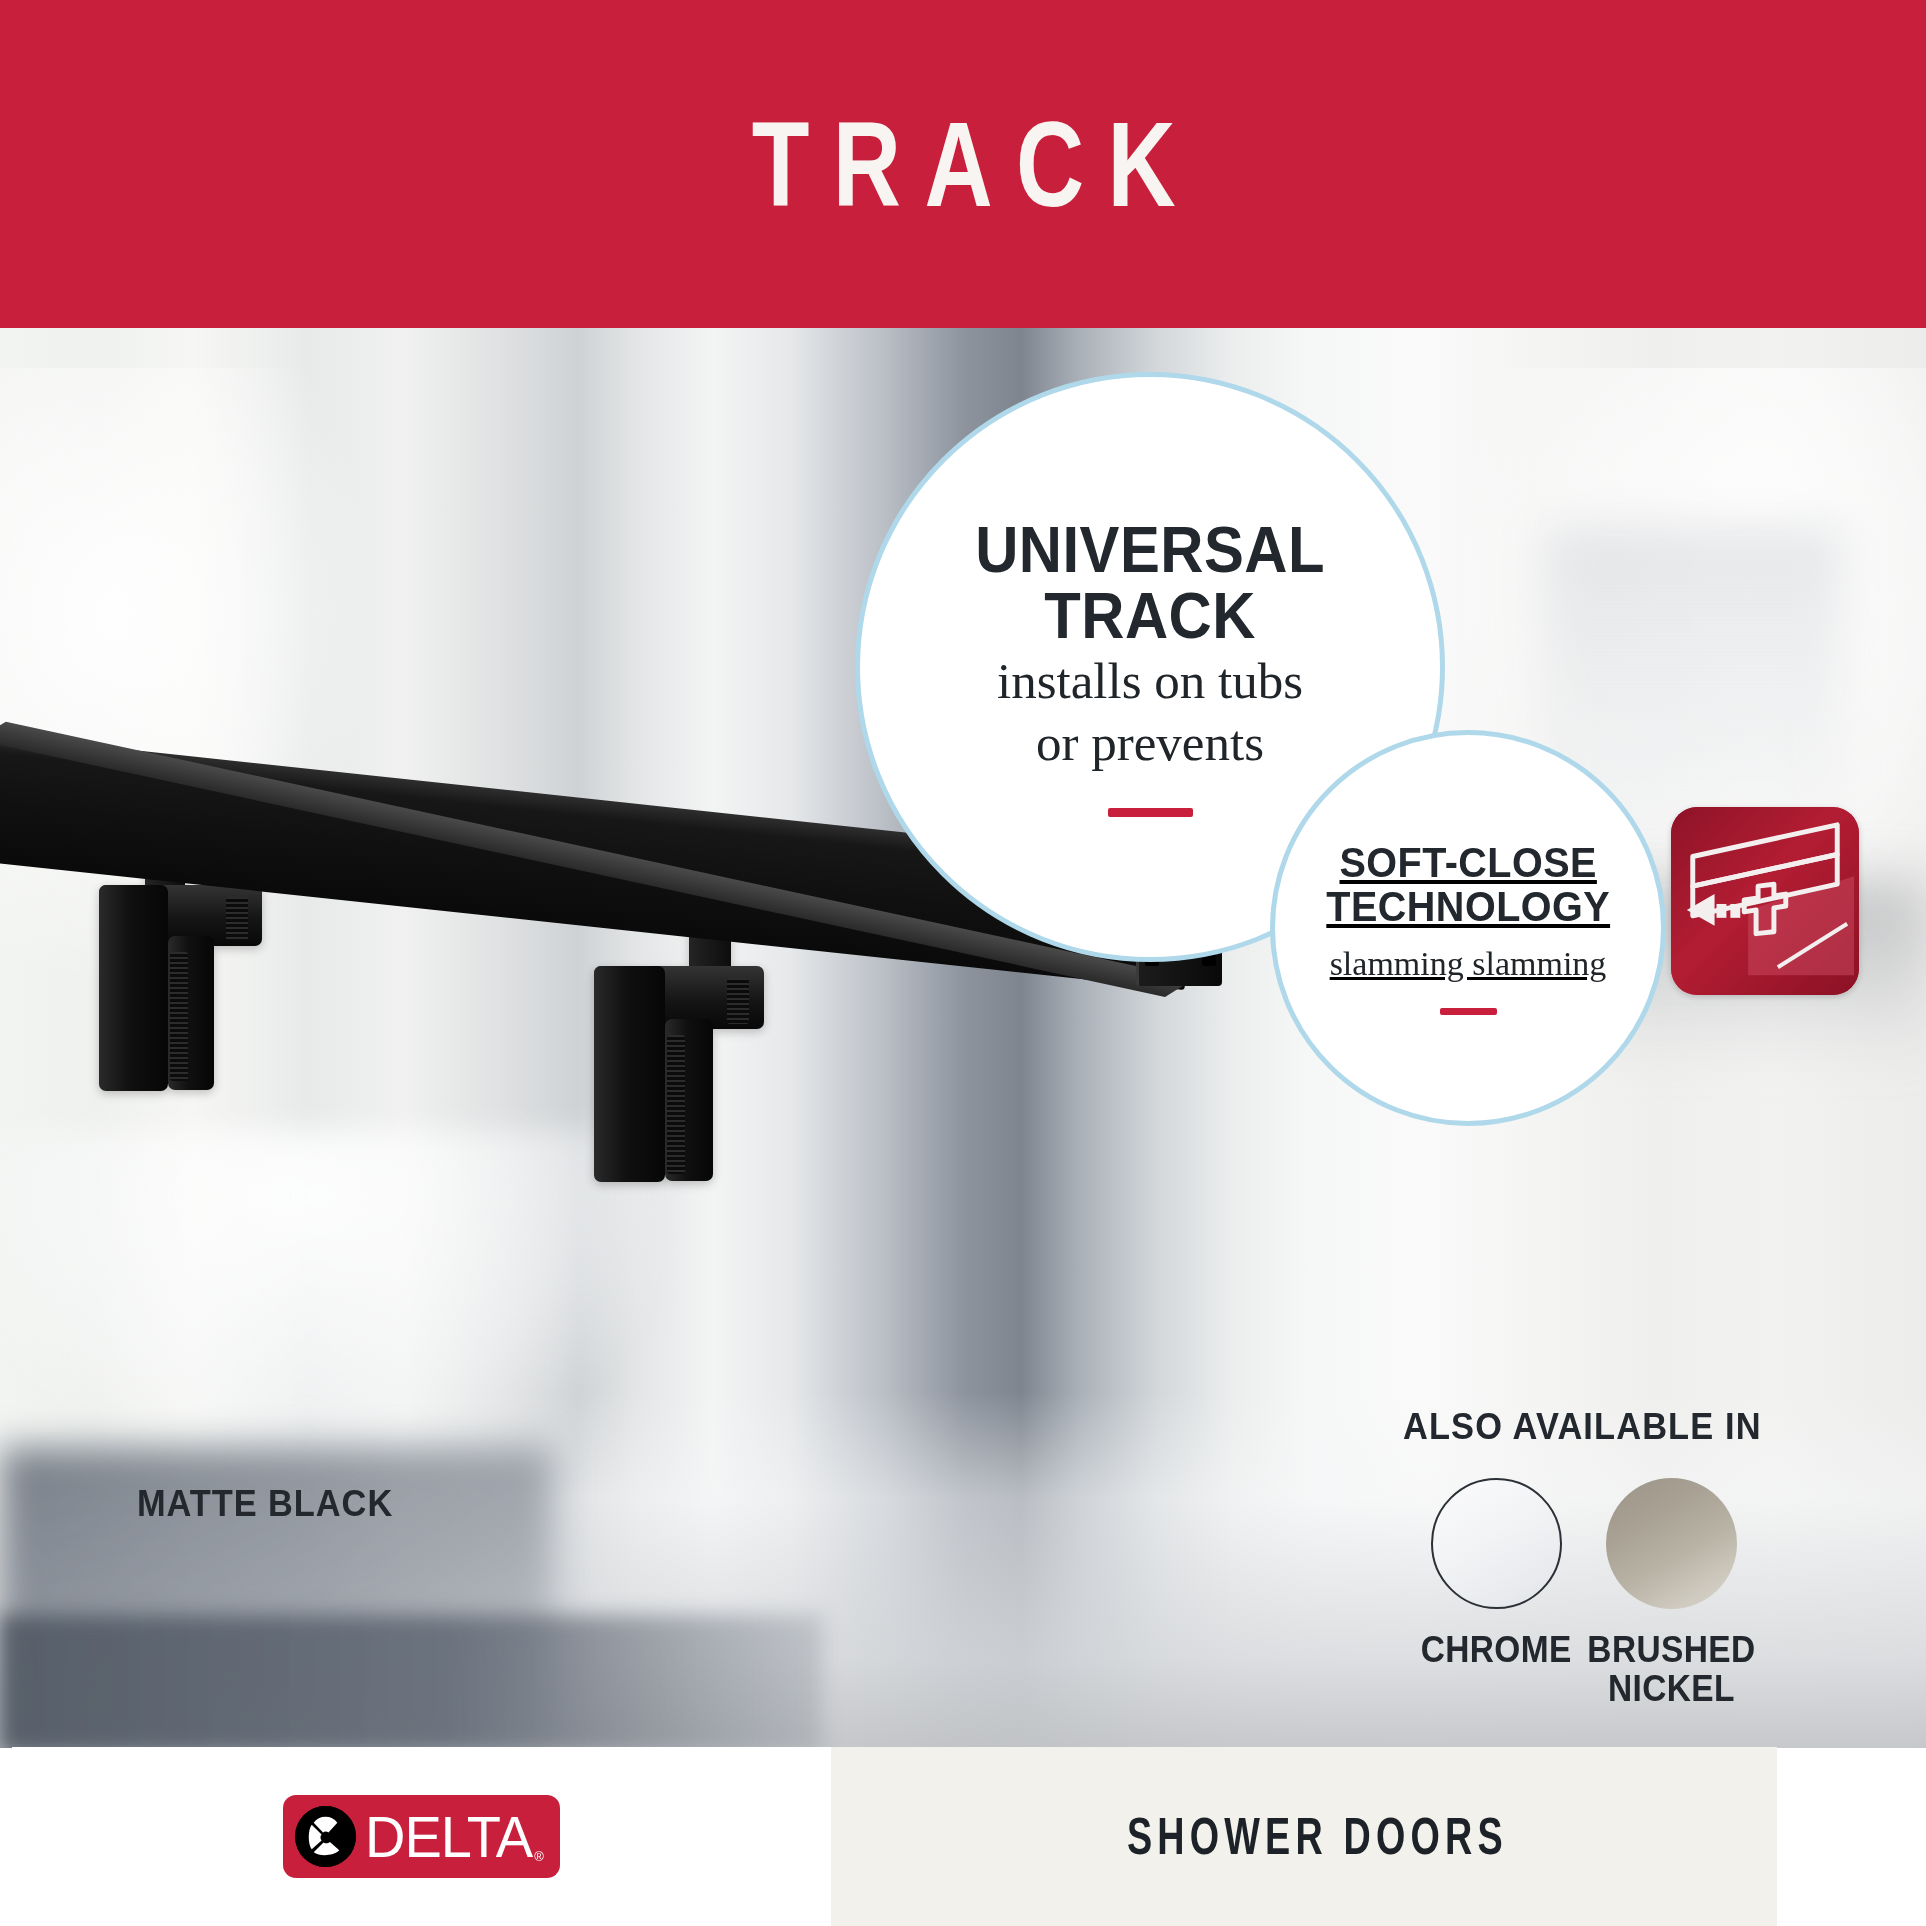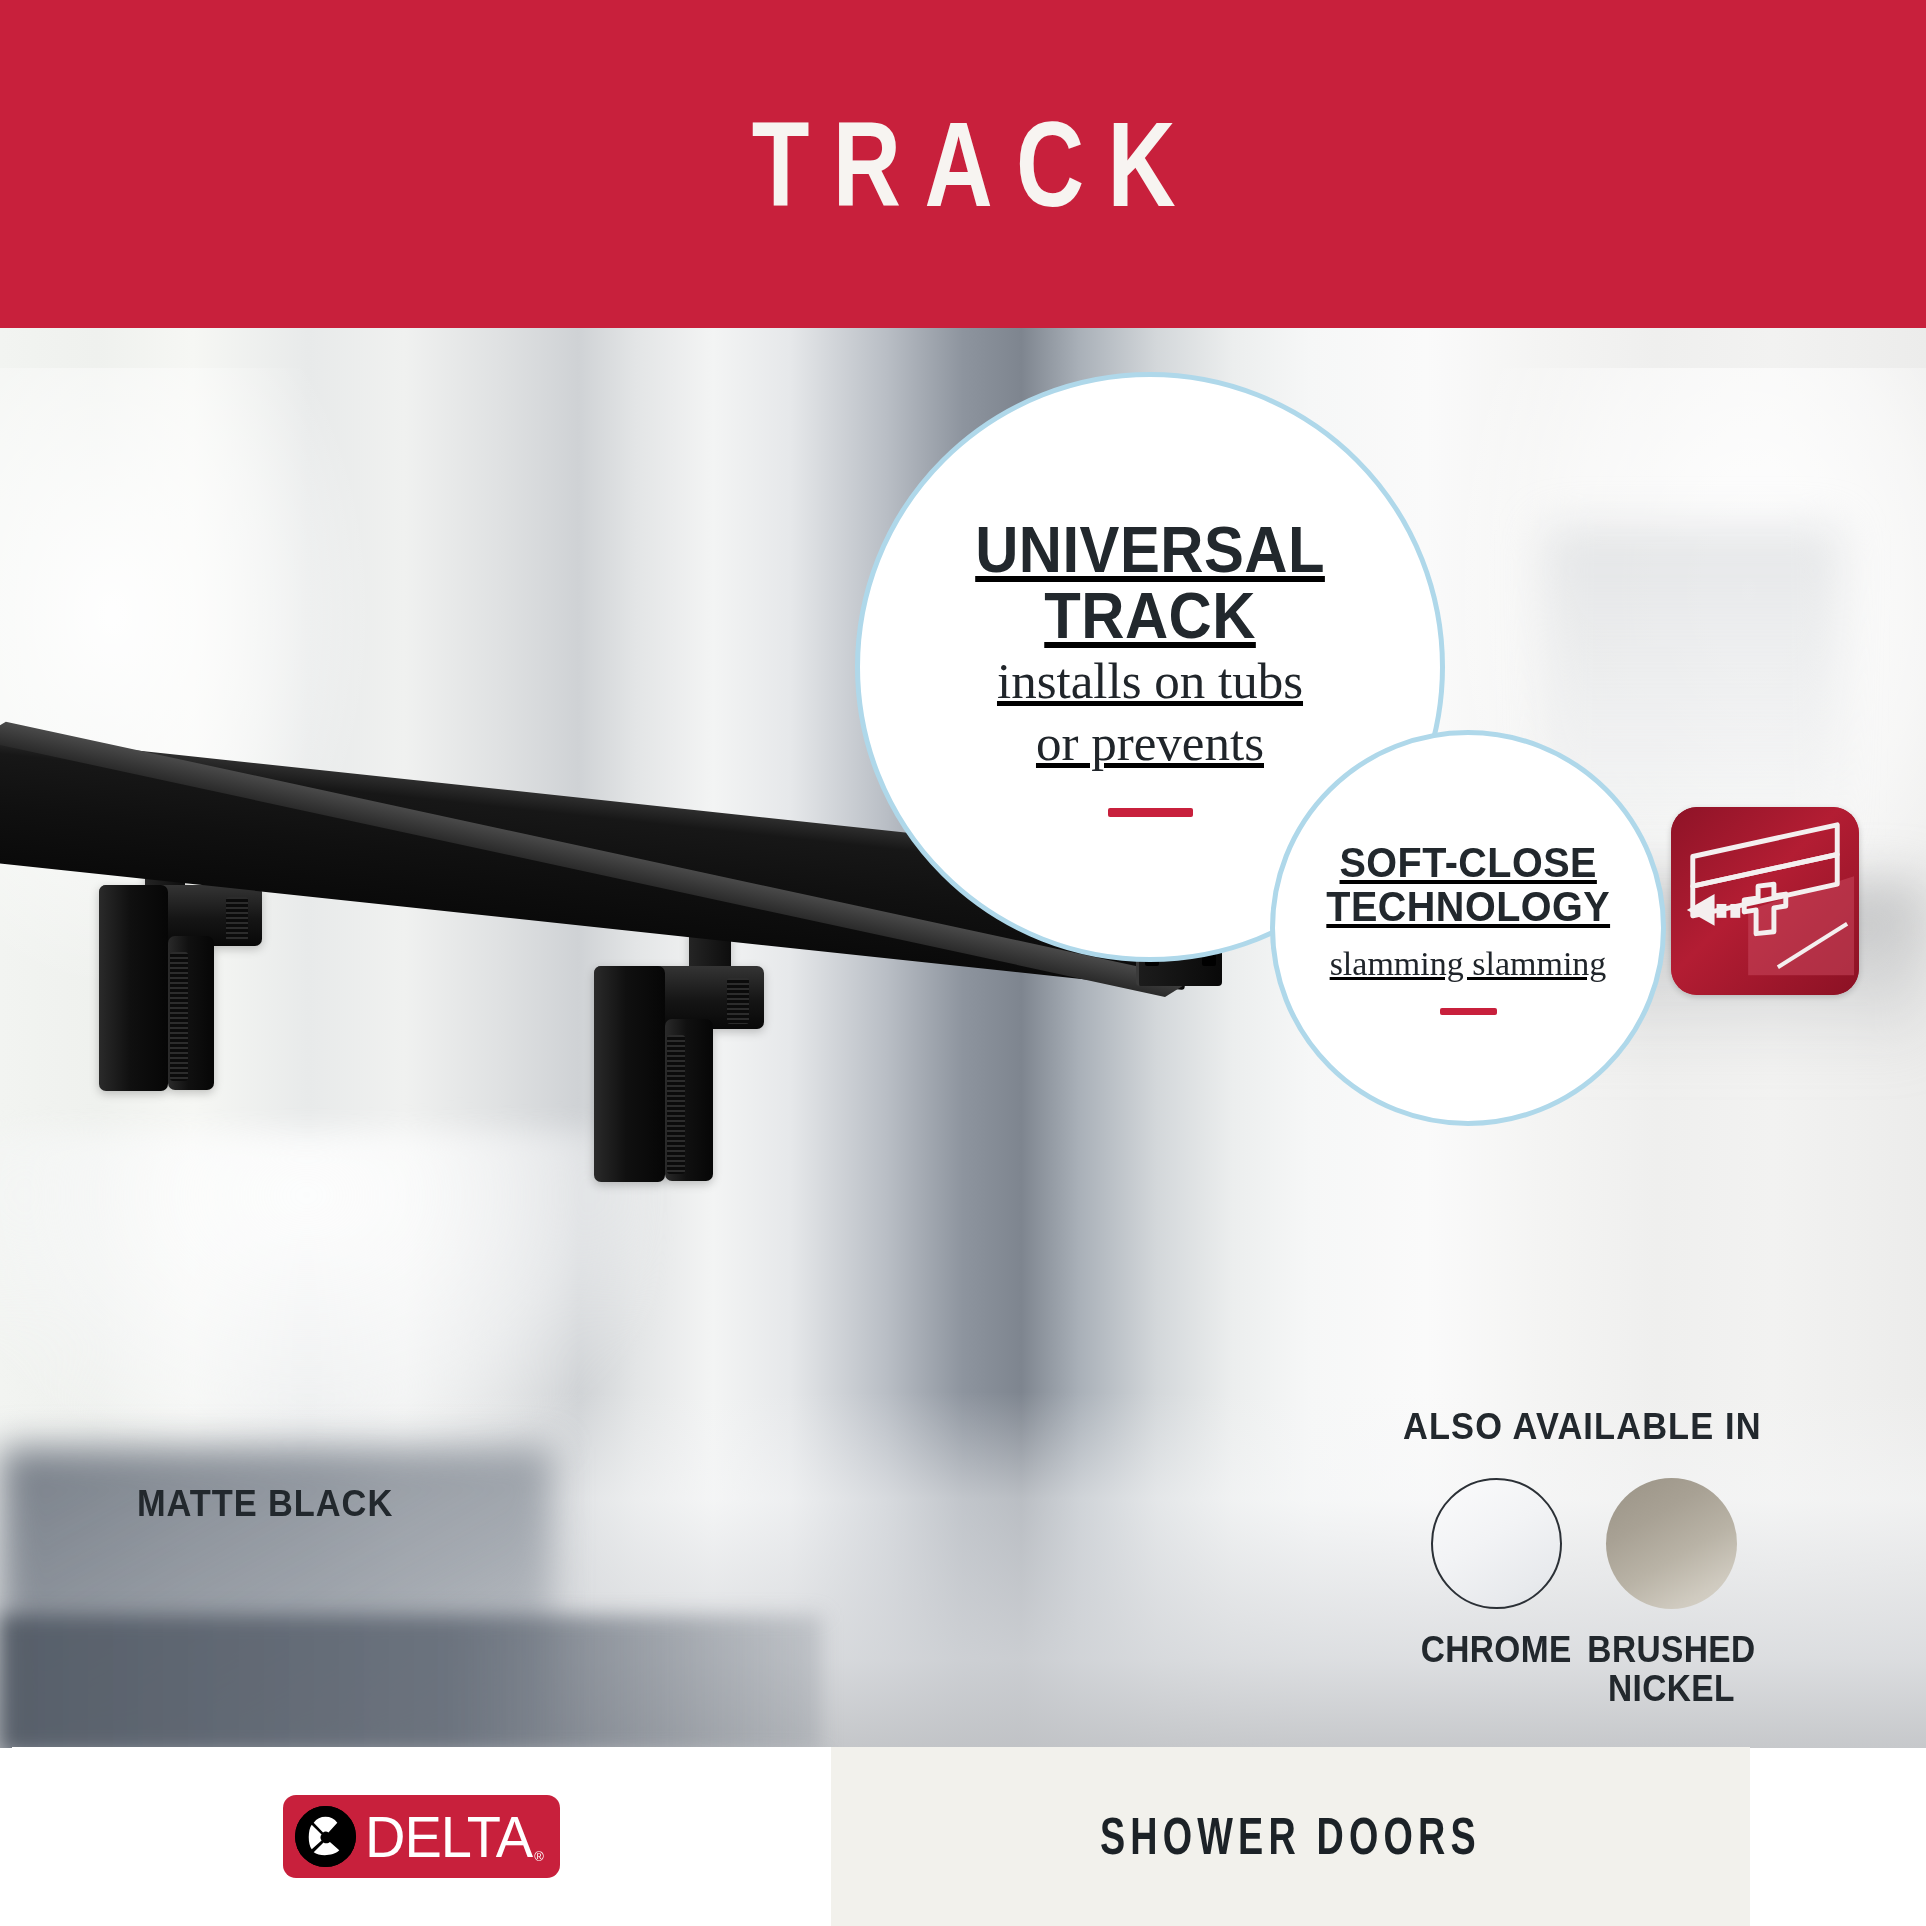--- a/index.html
+++ b/index.html
@@ -329,20 +329,21 @@
     display: flex;
     align-items: center;
     justify-content: center;
   }
   .bottom-right {
     width: 919px;
     background: #F2F1EC;
     display: flex;
     align-items: center;
     justify-content: center;
+    padding-left: 27px;
   }
   .brand-tagline {
     color: #1C2227;
     font-size: 51px;
     font-weight: bold;
     font-family: "Liberation Sans Narrow", "Liberation Sans", sans-serif;
     letter-spacing: 7px;
     transform: scaleX(0.74);
     white-space: nowrap;
   }
@@ -431,21 +432,21 @@
         <div class="endcap-slot" style="left:6px;"></div>
         <div class="endcap-slot" style="left:63px;"></div>
         <div class="endcap-hole" style="top:26px;"></div>
         <div class="endcap-hole" style="top:57px;"></div>
         <div class="endcap-hole" style="top:89px;"></div>
       </div>
     </div>
 
     <div class="matte-black-label" style="top:1155px;">MATTE BLACK</div>
 
-    <div class="callout callout-universal" style="top:44px;text-decoration:underline;">
+    <div class="callout callout-universal" style="top:44px;">
       <div class="callout-heading">
         <div>UNIVERSAL</div>
         <div>TRACK</div>
       </div>
       <div class="callout-sub">
         <div>installs on tubs</div>
         <div>or prevents</div>
       </div>
       <div class="callout-rule"></div>
     </div>

